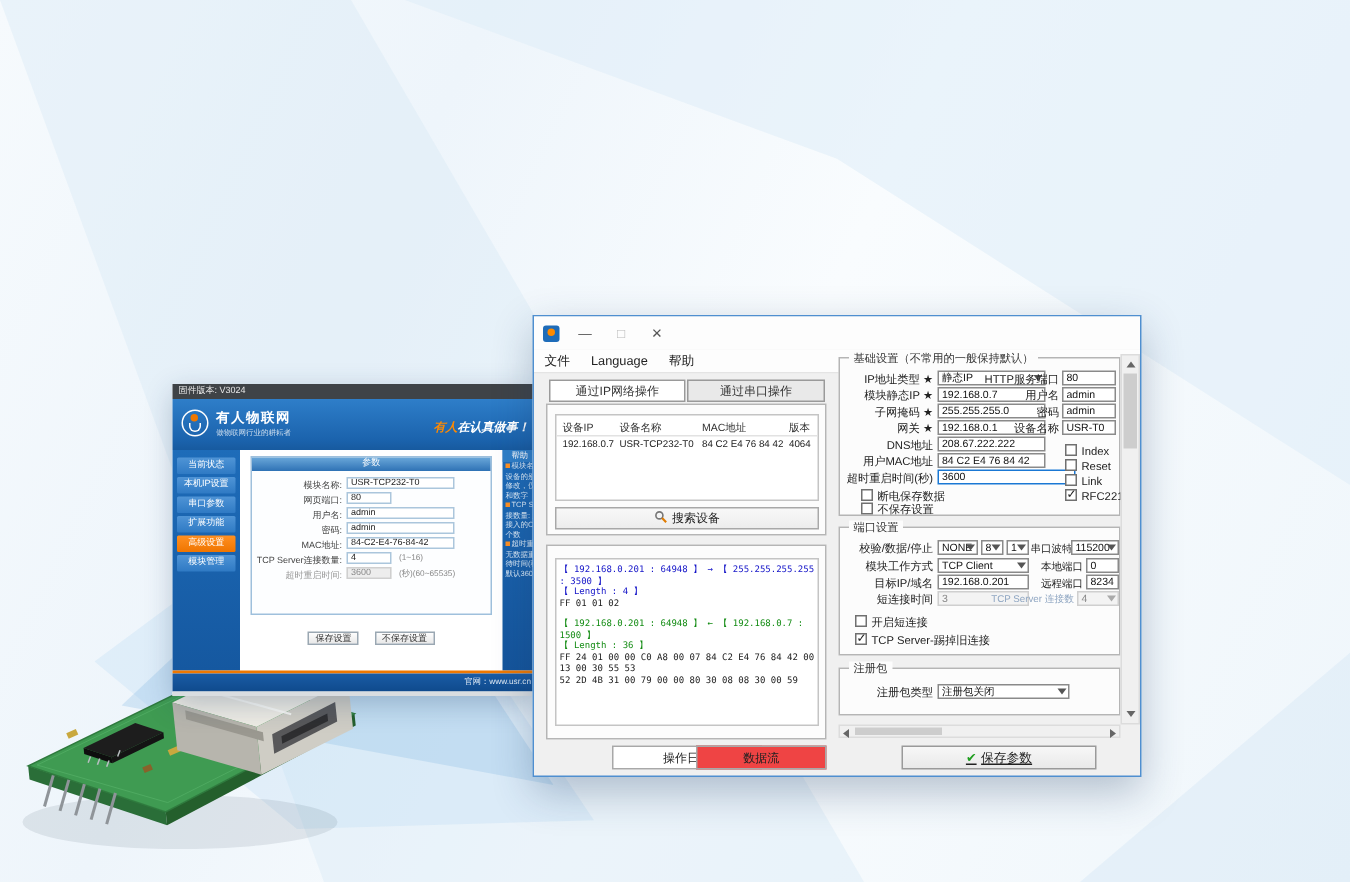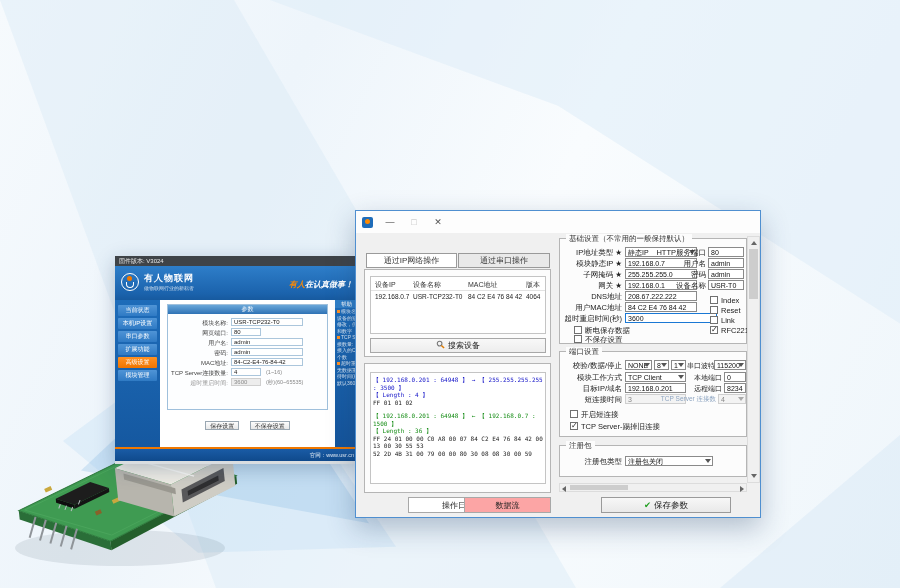--- a/index.html
+++ b/index.html
@@ -90,21 +90,21 @@
   .search-btn { position:absolute; left:5px; top:68px; width:176px; height:15px; border:1px solid #a8a8a8;
                 background:linear-gradient(180deg,#f8f8f8,#ededed); text-align:center; line-height:14px; font-size:8px; }
   .search-btn svg { vertical-align:-1px; margin-right:3px; }
 
   .logbox { position:absolute; left:5px; top:8px; width:176px; height:112px; background:#fff; border:1px solid #c4c4c4;
             font-family:"DejaVu Sans Mono","Liberation Mono",monospace; font-size:6px; line-height:7.5px; padding:3px 2px; overflow:hidden; }
   .logbox .blue { color:#1414c8; } .logbox .green { color:#148c14; } .logbox .black { color:#222; }
   .logbox .gap { height:6px; }
 
   .bottom-tab { position:absolute; height:16px; line-height:15px; text-align:center; font-size:8px;
-                border:1px solid #a8a8a8; background:#fca5a5; }
+                border:1px solid #a8a8a8; background:#ef4444; }
   .bottom-tab.active { background:#fff;margin-left:44px; }
 
   
   .srow { position:absolute; height:11px; }
   .srow .slbl { position:absolute; top:1px; text-align:right; font-size:7.5px; color:#222; white-space:nowrap; }
   .srow .sval { position:absolute; top:0; height:10px; border:1px solid #8a8a8a; background:#fff; font-size:7px;
                 line-height:9px; padding-left:2px; white-space:nowrap; overflow:hidden; color:#111; }
   .srow .sval.focus { border:1px solid #1a78d4; }
   .srow .sval.dis { background:#f3f3f3; border-color:#cfcfcf; color:#888; }
   .srow .slbl.dis { color:#8fa6c2; }
@@ -123,21 +123,21 @@
   .varr { position:absolute; left:3px; width:0; height:0; border-left:3px solid transparent; border-right:3px solid transparent; }
   .varr.up { top:4px; border-bottom:4px solid #666; }
   .varr.dn { bottom:4px; border-top:4px solid #666; }
   .hscroll { position:absolute; left:203px; top:272px; width:188px; height:9px; background:#f0f0f0; border:1px solid #dcdcdc; }
   .hscroll .thumb { position:absolute; top:1px; bottom:1px; left:10px; width:58px; background:#cdcdcd; }
   .harr { position:absolute; top:2px; width:0; height:0; border-top:3px solid transparent; border-bottom:3px solid transparent; }
   .harr.l { left:2px; border-right:4px solid #666; }
   .harr.r { right:2px; border-left:4px solid #666; }
 
   .save-btn { position:absolute; left:245px; top:286px; width:130px; height:16px; border:1px solid #9a9a9a;
-              background:linear-gradient(180deg,#f7f7f7,#e9e9e9); text-align:center; line-height:15px; font-size:8.5px; }
+              background:linear-gradient(180deg,#f7f7f7,#e9e9e9); text-align:center; line-height:15px; font-size:8.5px;text-decoration:underline; }
   .save-btn .vmark { color:#1f9e1f; font-weight:bold; margin-right:3px; }
 
   
   .module { position:absolute; left:0px; top:388px; width:260px; height:200px; }
 </style>
 </head>
 <body>
 <div class="stage">
 
   <div class="band band1"></div>
@@ -278,20 +278,25 @@
     </div>
   </div>
 
   <div class="m0">
     <div class="m0-titlebar">
       <span class="m0-ico"></span>
       <span class="m0-winbtn">—</span>
       <span class="m0-winbtn max">□</span>
       <span class="m0-winbtn">✕</span>
     </div>
+    <div class="m0-menubar">
+      <span class="m0-menu">文件</span>
+      <span class="m0-menu">Language</span>
+      <span class="m0-menu">帮助</span>
+    </div>
 
     <div class="tabbtn active" style="left:10px; top:42px; width:91px;">通过IP网络操作</div>
     <div class="tabbtn" style="left:102px; top:42px; width:92px;">通过串口操作</div>
 
     <div class="group" style="left:8px; top:58px; width:187px; height:88px;padding-left:24px;">
       <div class="dev-table">
         <span class="dev-th col0">设备IP</span>
         <span class="dev-th col1">设备名称</span>
         <span class="dev-th col2">MAC地址</span>
         <span class="dev-th col3">版本</span>

